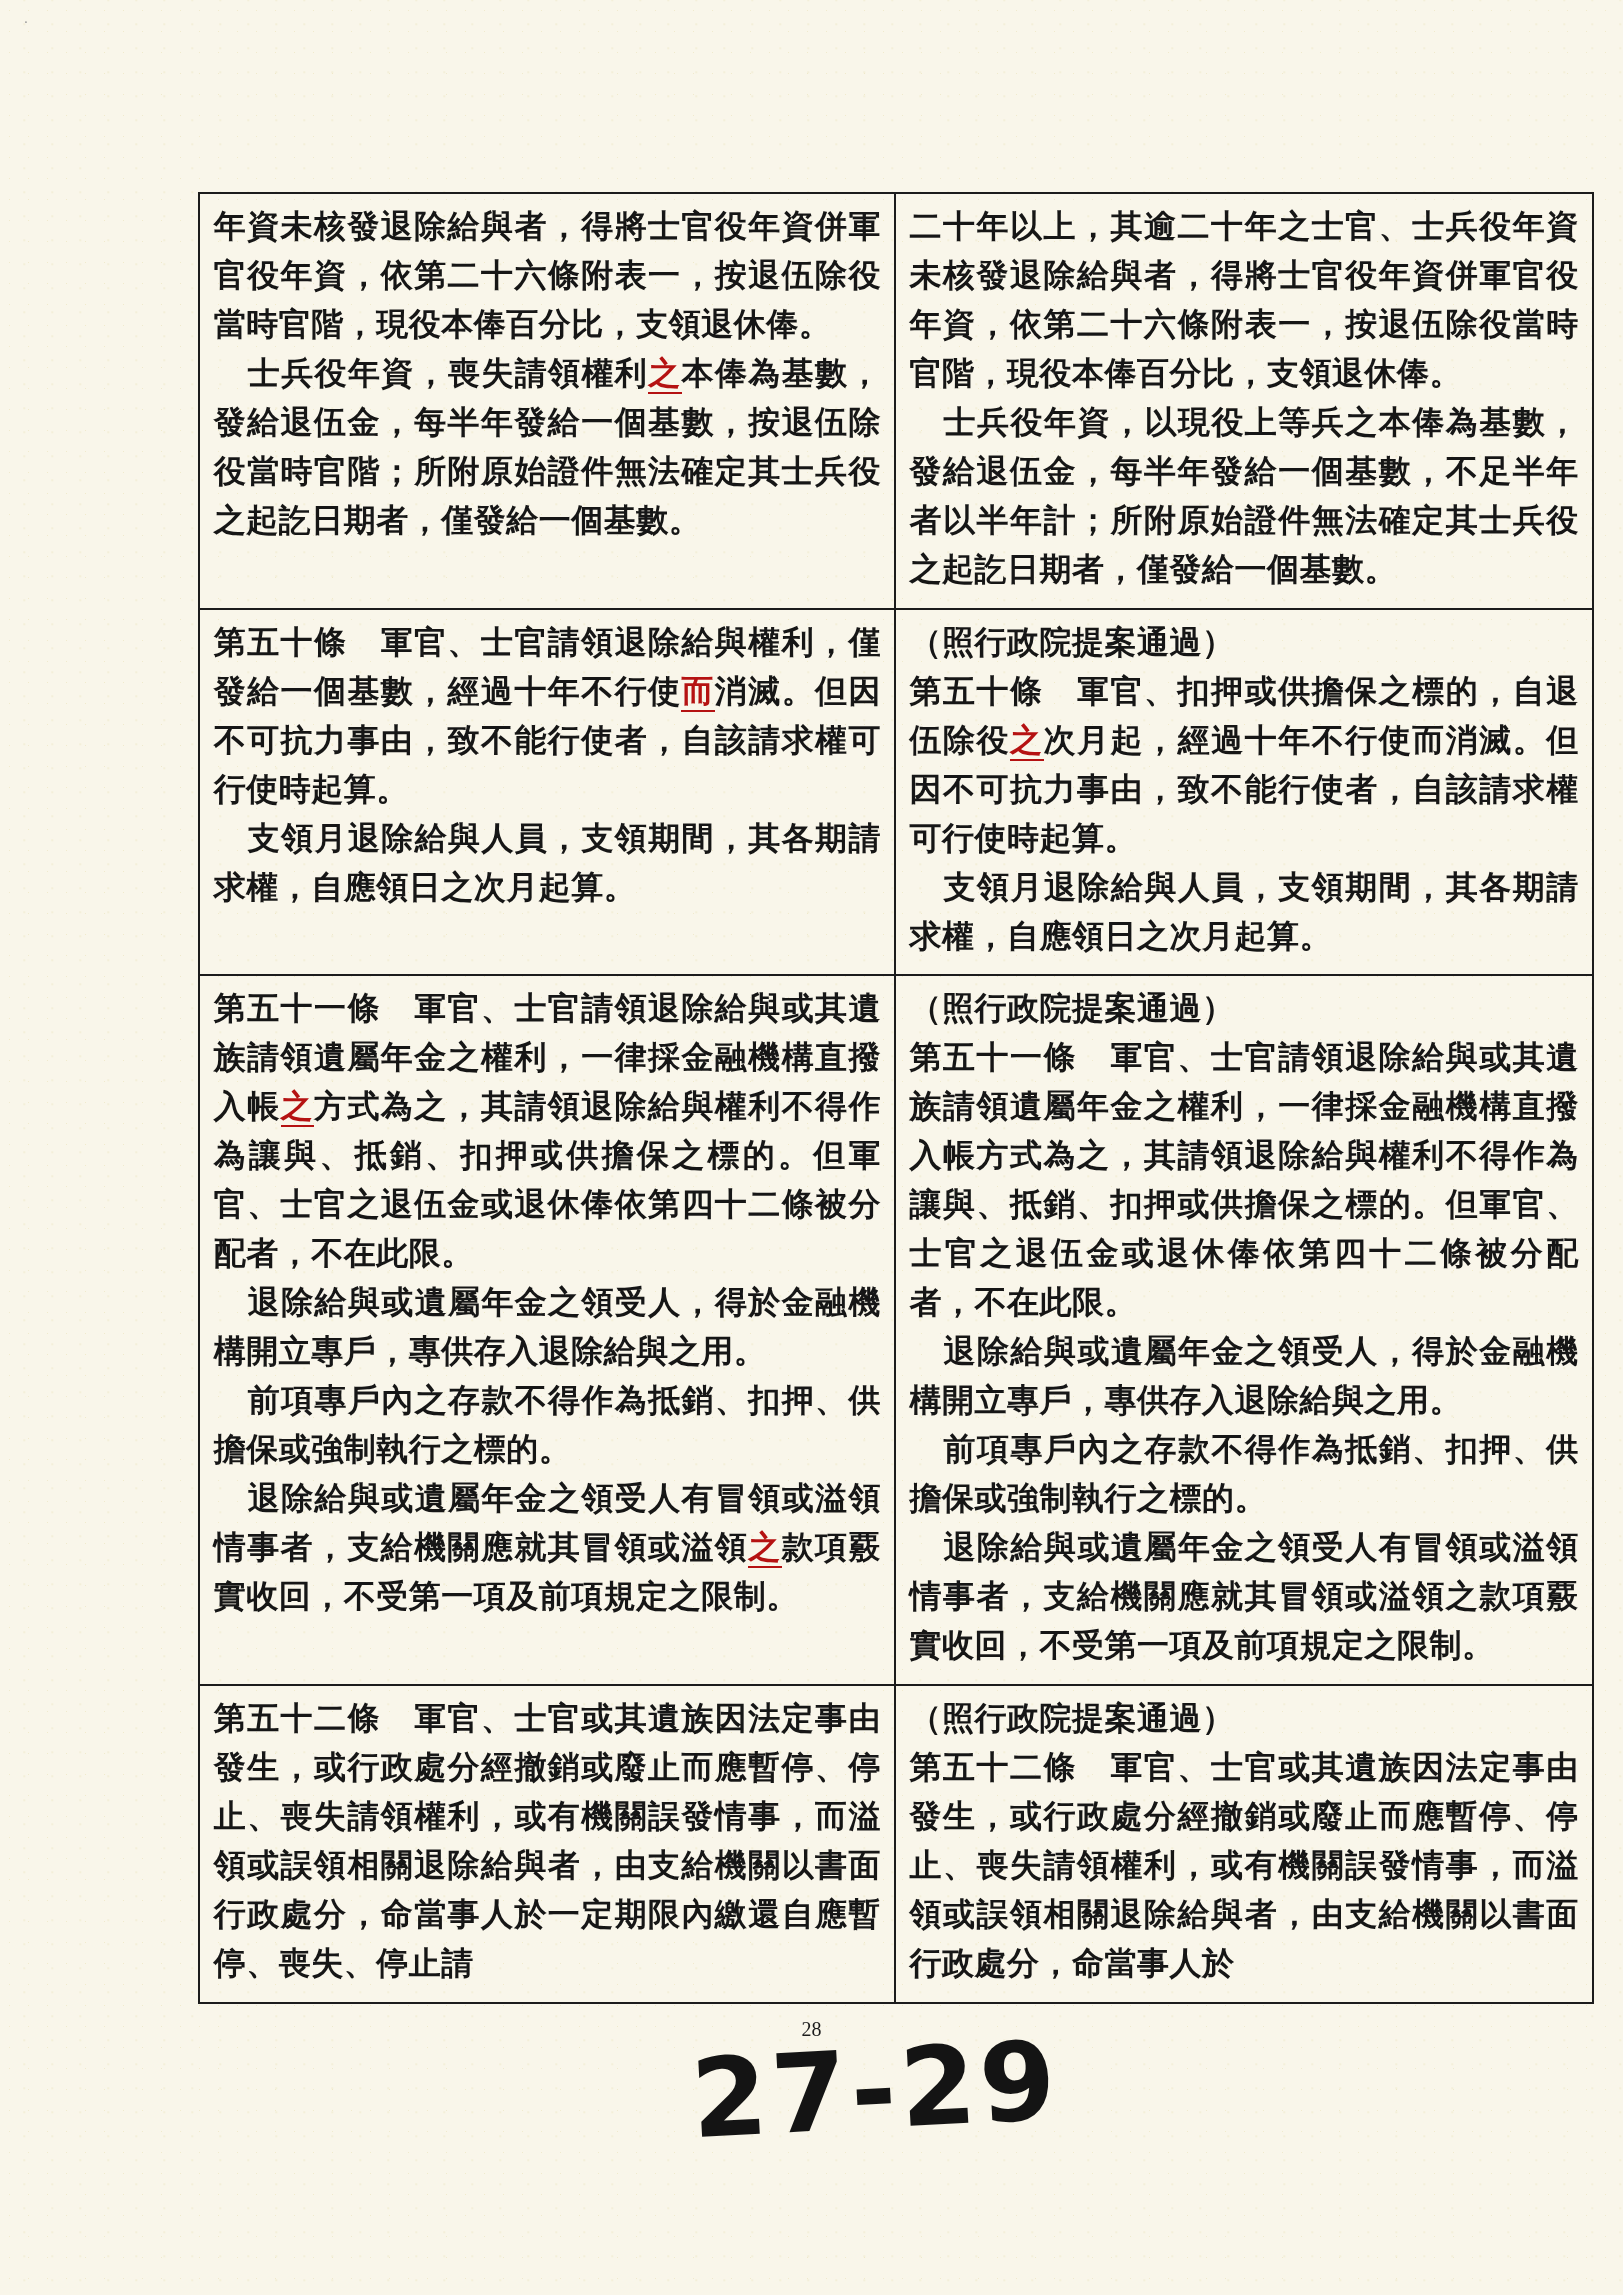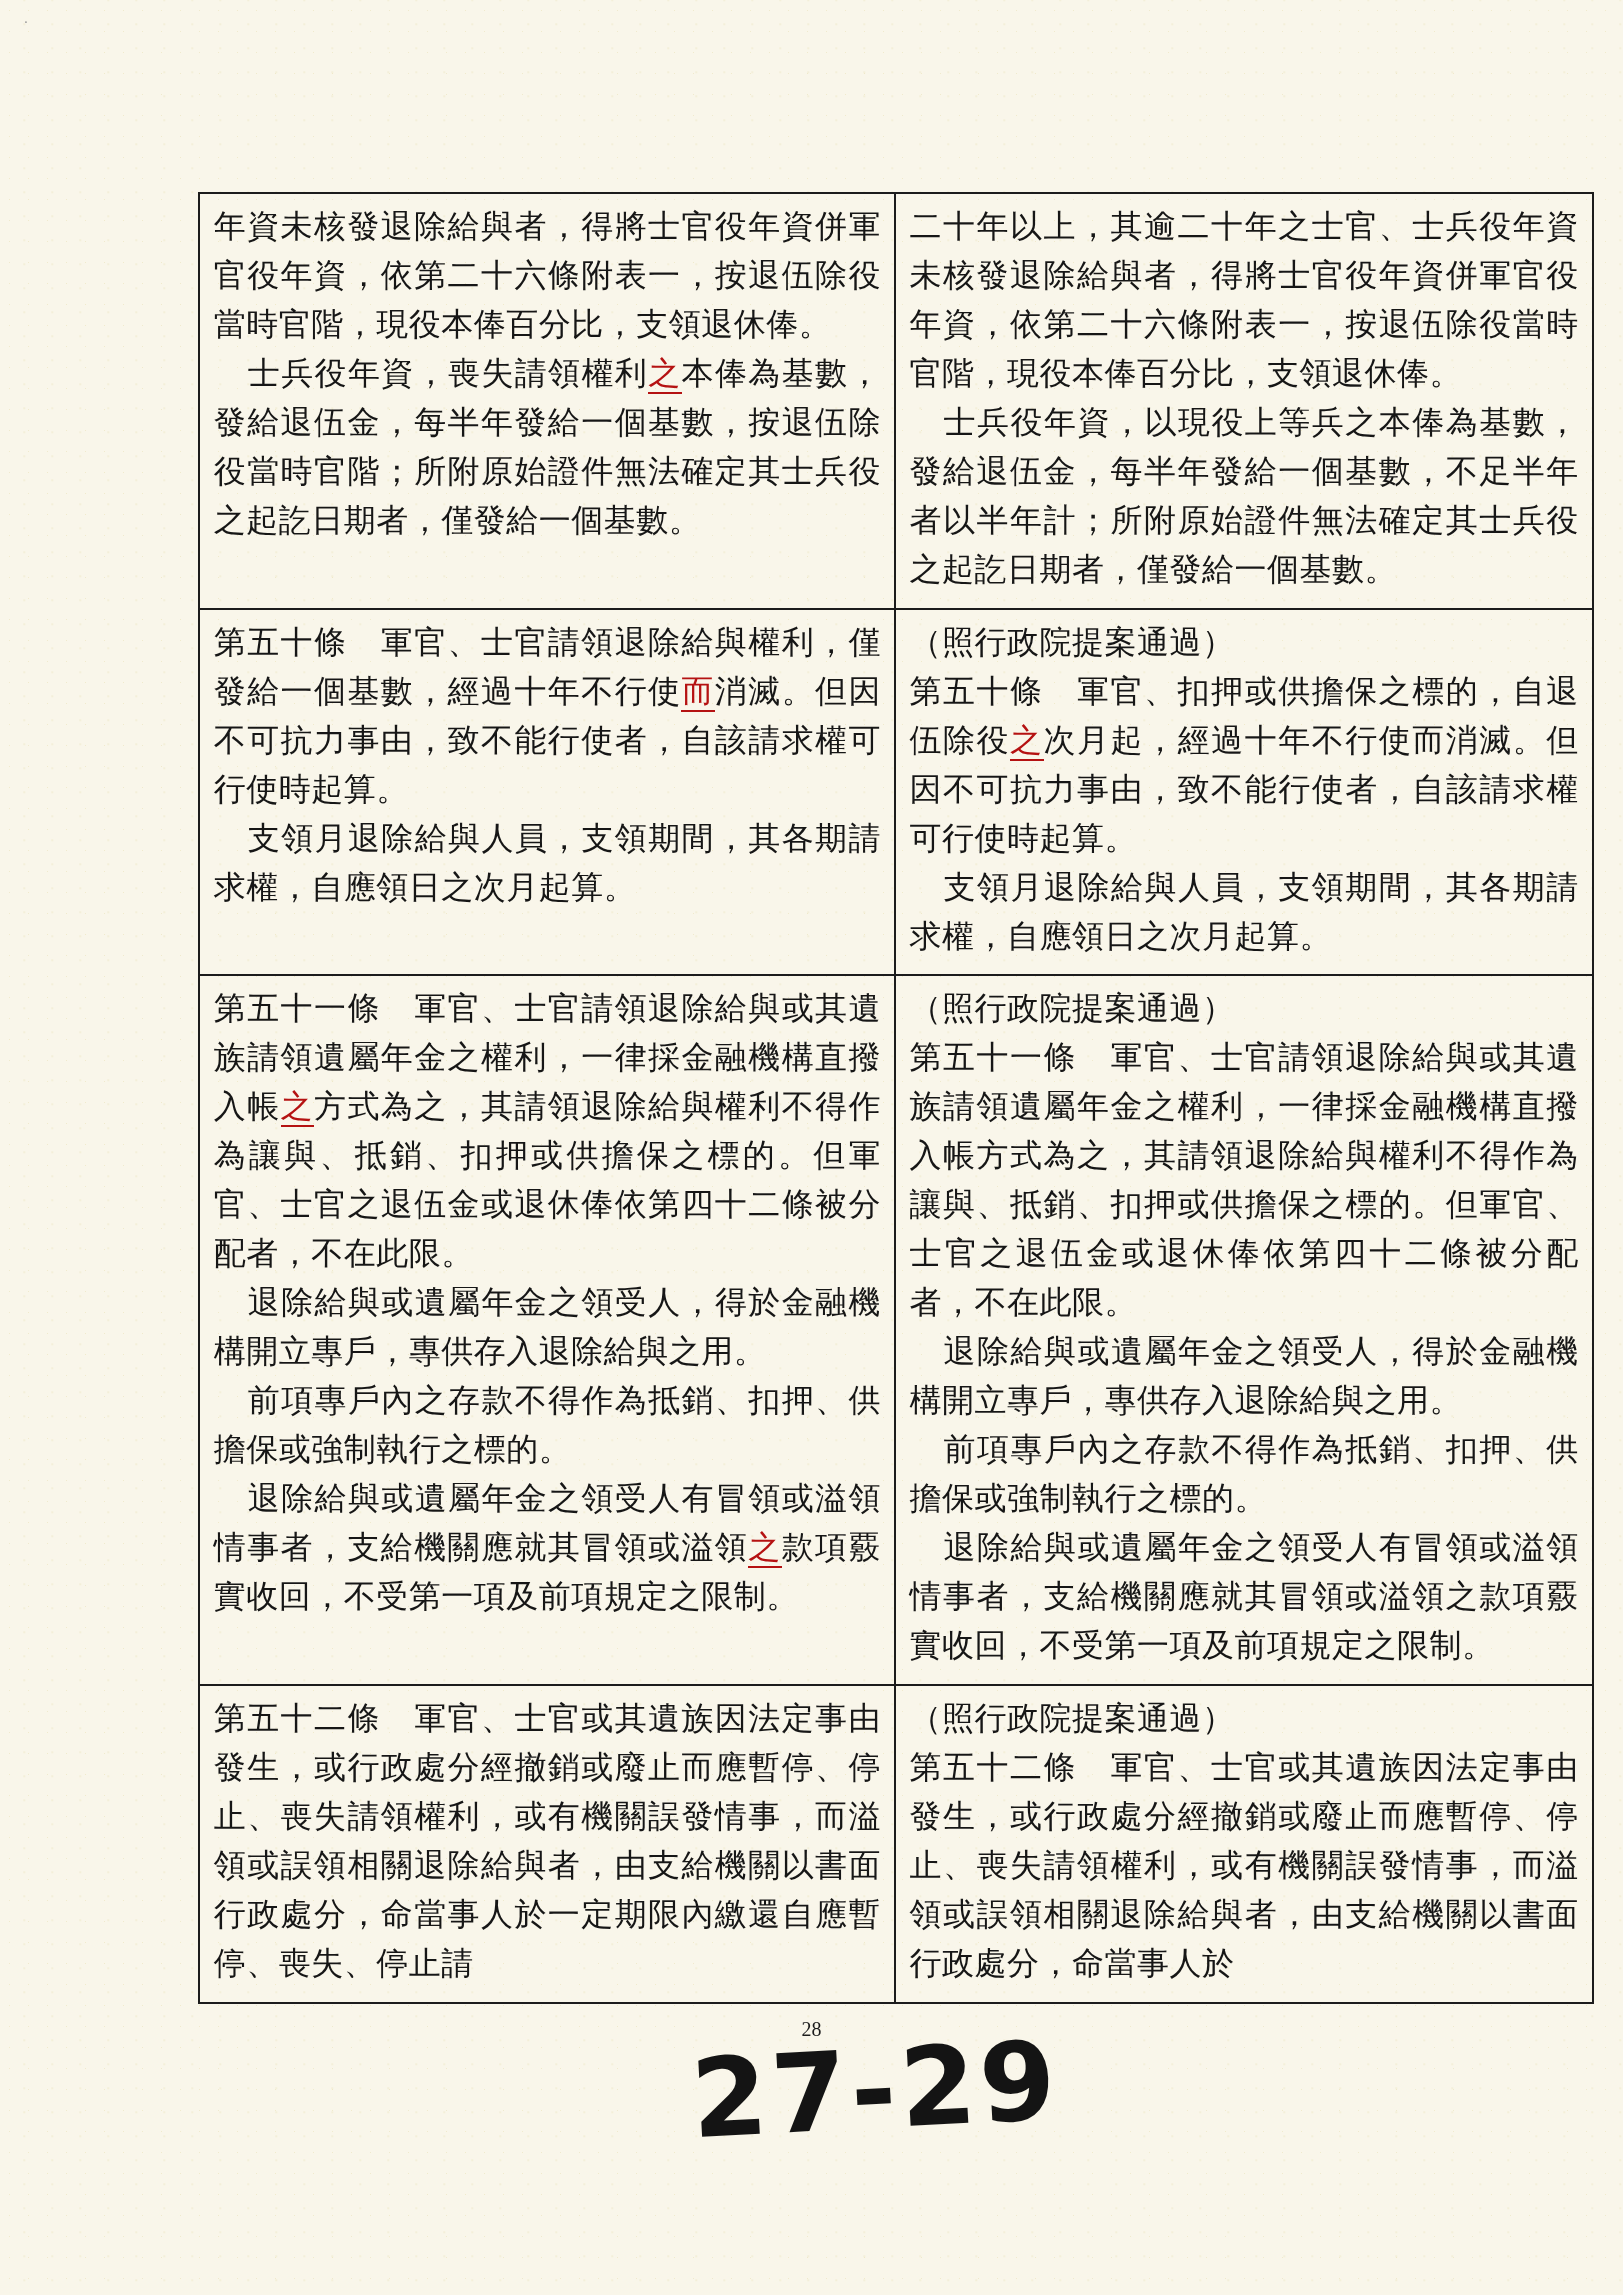--- a/index.html
+++ b/index.html
@@ -29,20 +29,21 @@
   }
   .row{display:flex;}
   .row + .row{border-top:2px solid #1c1c1c;}
   .cell{
     width:50%;
     box-sizing:border-box;
     padding:7.9px 12.8px 13.8px 13.8px;
     font-size:32px;
     line-height:49px;
     letter-spacing:0.5px;
+    font-weight:bold;
   }
   .cell.left{border-right:2px solid #1c1c1c;}
   .para{text-align:justify;}
   .para.indent{text-indent:34px;}
   .rev{
     color:#b51212;
     border-bottom:2.9px solid #b51212;
     padding-bottom:1px;
   }
   .footer{

